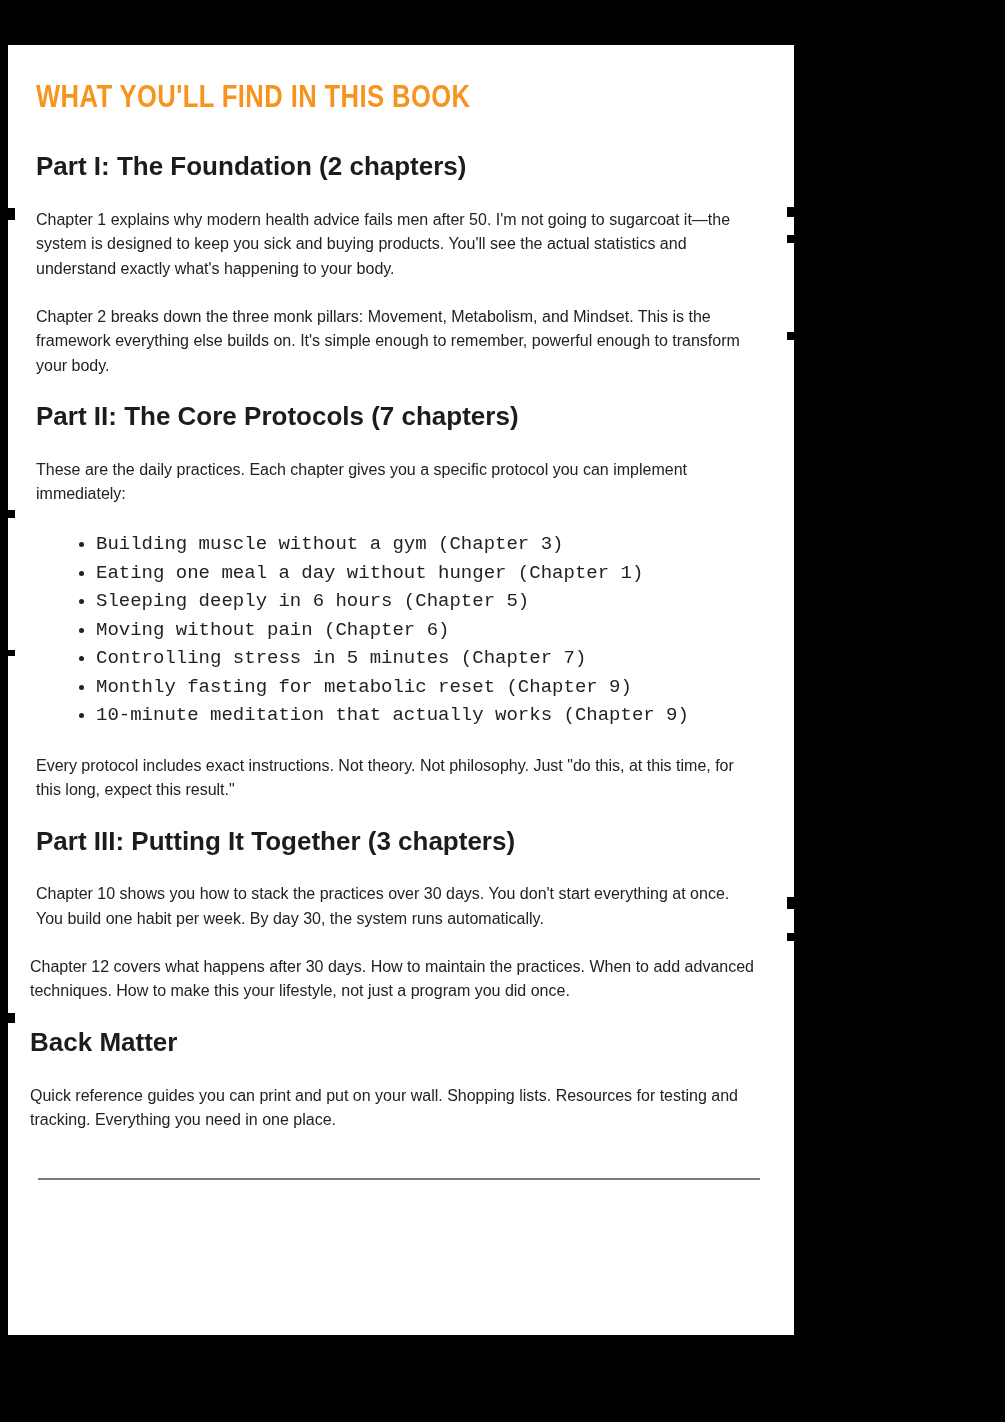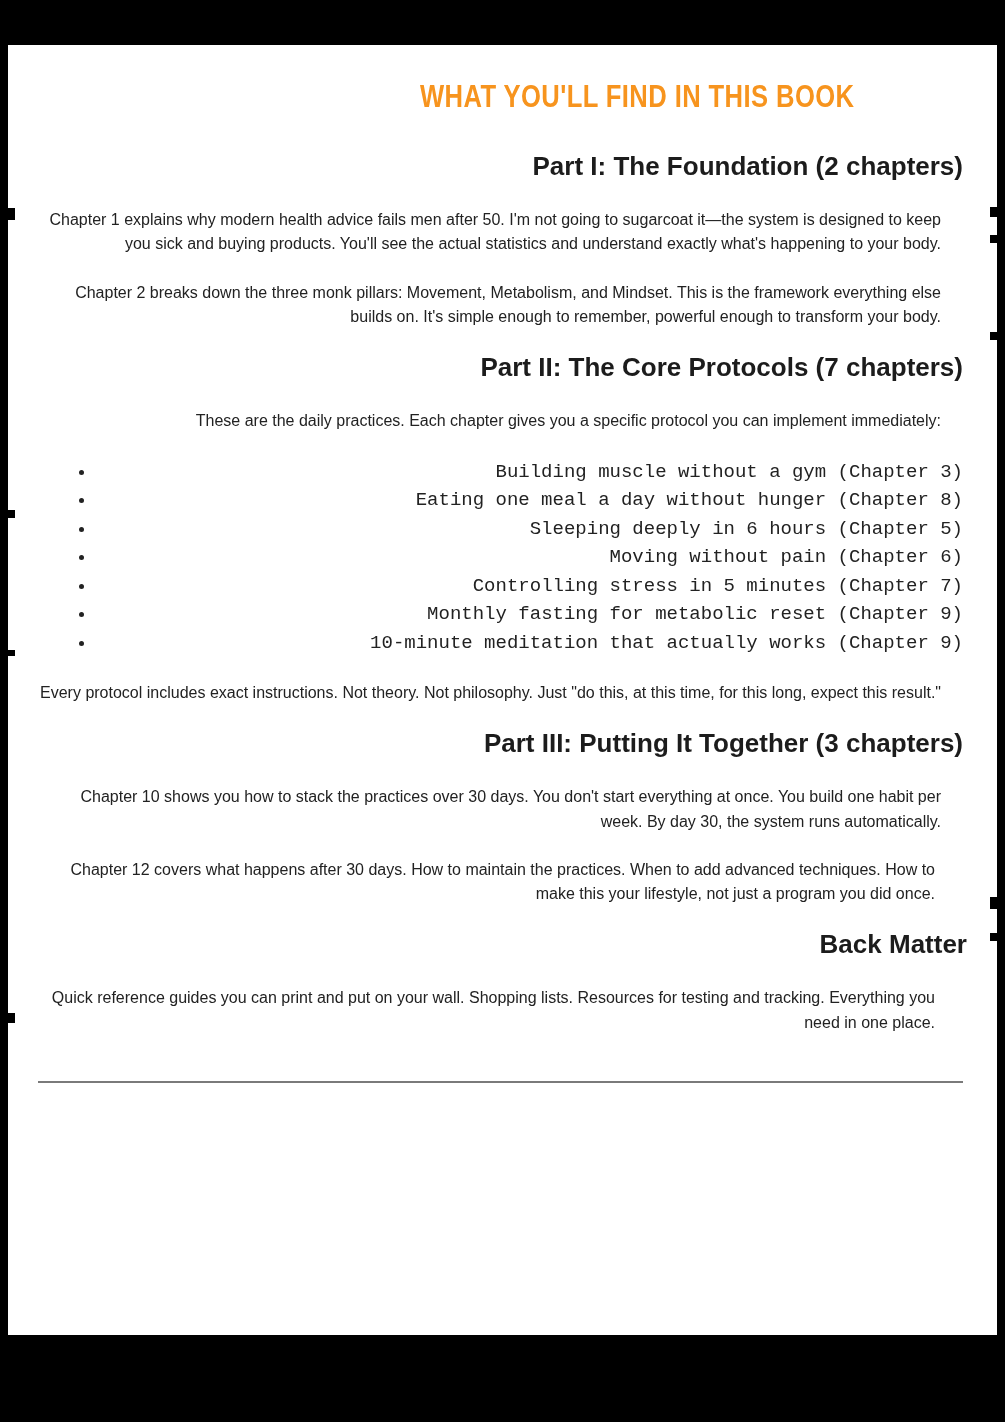--- a/index.html
+++ b/index.html
@@ -8,25 +8,24 @@
     height: 1422px;
     position: relative;
     background: #000000;
     font-family: "Liberation Sans", sans-serif;
     overflow: hidden;
   }
   .page {
     position: absolute;
     left: 8px;
     top: 45px;
-    width: 989px;
+    width: 786px;
     height: 1290px;
     background: #ffffff;
     overflow: hidden;
-    text-align: right;
   }
   .page1 {
     padding: 34px 34px 0 28px;
   }
   .page2 {
     margin-top: 20px;
     padding: 0 30px 0 22px;
   }
   h1.book-title {
     display: inline-block;
@@ -87,21 +86,21 @@
 
     <h2 class="part-heading">Part I: The Foundation (2 chapters)</h2>
     <p class="body-text">Chapter 1 explains why modern health advice fails men after 50. I'm not going to sugarcoat it—the system is designed to keep you sick and buying products. You'll see the actual statistics and understand exactly what's happening to your body.</p>
     <p class="body-text">Chapter 2 breaks down the three monk pillars: Movement, Metabolism, and Mindset. This is the framework everything else builds on. It's simple enough to remember, powerful enough to transform your body.</p>
 
     <h2 class="part-heading">Part II: The Core Protocols (7 chapters)</h2>
     <p class="body-text">These are the daily practices. Each chapter gives you a specific protocol you can implement immediately:</p>
 
     <ul class="protocol-list">
       <li>Building muscle without a gym (Chapter 3)</li>
-      <li>Eating one meal a day without hunger (Chapter 8)</li>
+      <li>Eating one meal a day without hunger (Chapter 1)</li>
       <li>Sleeping deeply in 6 hours (Chapter 5)</li>
       <li>Moving without pain (Chapter 6)</li>
       <li>Controlling stress in 5 minutes (Chapter 7)</li>
       <li>Monthly fasting for metabolic reset (Chapter 9)</li>
       <li>10-minute meditation that actually works (Chapter 9)</li>
     </ul>
 
     <p class="body-text">Every protocol includes exact instructions. Not theory. Not philosophy. Just "do this, at this time, for this long, expect this result."</p>
 
     <h2 class="part-heading">Part III: Putting It Together (3 chapters)</h2>

